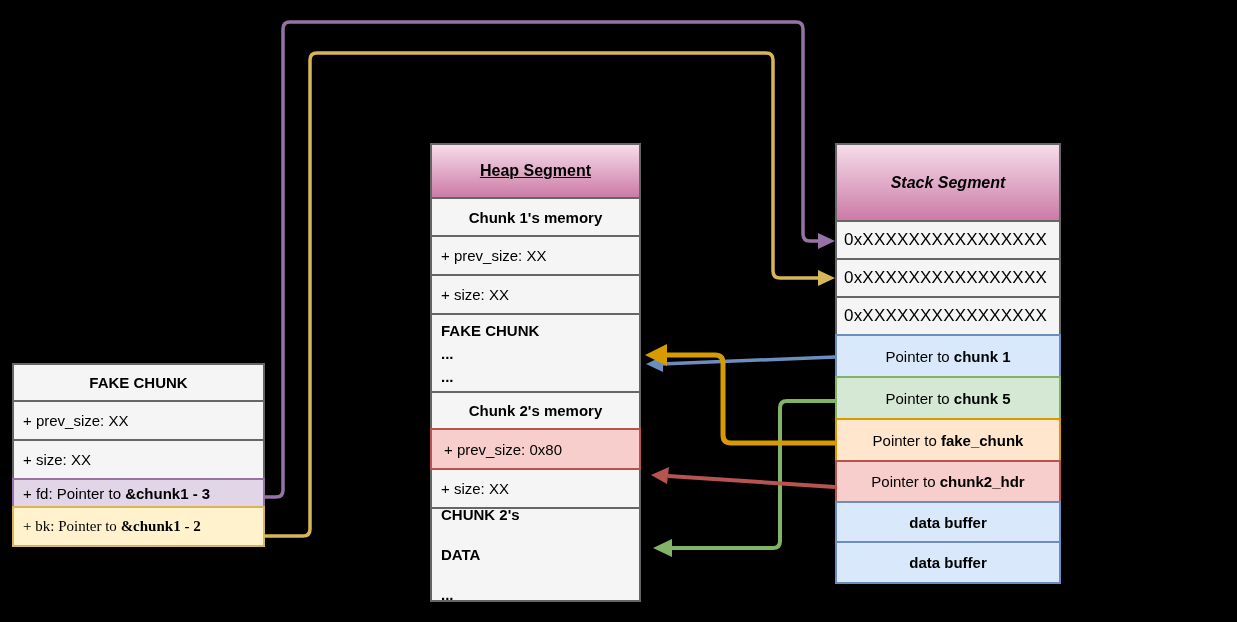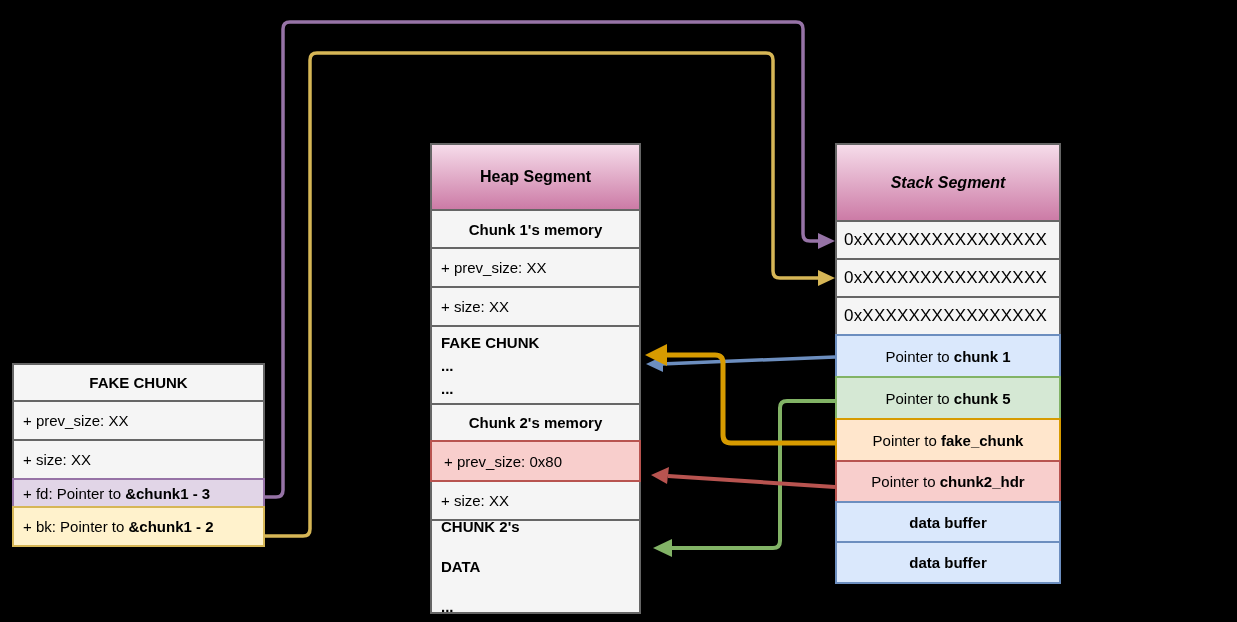--- a/index.html
+++ b/index.html
@@ -17,21 +17,21 @@
   .row.center{justify-content:center;padding:0 4px;}
   .row.bold{font-weight:bold;}
   .row.multiline{flex-direction:column;align-items:flex-start;justify-content:center;
     font-weight:bold;line-height:23px;}
   .row.hex{font-size:17px;padding:0 7px;letter-spacing:0.2px;}
   .hdr{
     background:linear-gradient(180deg,#f6dcea 0%,#cc7ba6 100%);
     font-weight:bold;font-size:16px;justify-content:center;
   }
   .purple-row{background:#e1d5e7;border-color:#9673a6;z-index:2;}
-  .yellow-row{background:#fff2cc;border-color:#d6b656;z-index:2;}
+  .yellow-row{background:#fff2cc;border-color:#d6b656;z-index:2;font-family:Liberation Serif, serif;}
   .red-row{background:#f8cecc;border-color:#b85450;z-index:2;padding-left:12px;}
   .blue-row{background:#dae8fc;border-color:#6c8ebf;z-index:2;}
   .green-row{background:#d5e8d4;border-color:#82b366;z-index:2;}
   .orange-row{background:#ffe6cc;border-color:#d79b00;z-index:2;}
   .arrows{position:absolute;left:0;top:0;z-index:5;pointer-events:none;}
 </style>
 </head>
 <body>
 
 <div class="canvas">
@@ -48,21 +48,21 @@
     </div>
     <div class="row purple-row" style="height:30px;">
       <span><span>+ fd: Pointer to </span><b>&amp;chunk1 - 3</b></span>
     </div>
     <div class="row yellow-row" style="height:41px;">
       <span><span>+ bk: Pointer to </span><b>&amp;chunk1 - 2</b></span>
     </div>
   </div>
 
   <div class="tbl" style="left:430px;top:143px;width:211px;">
-    <div class="row first hdr center" style="height:68px;">
+    <div class="row first hdr center" style="height:56px;text-decoration:underline;">
       <span>Heap Segment</span>
     </div>
     <div class="row center bold" style="height:40px;">
       <span>Chunk 1's memory</span>
     </div>
     <div class="row" style="height:41px;">
       <span>+ prev_size: XX</span>
     </div>
     <div class="row" style="height:41px;">
       <span>+ size: XX</span>

